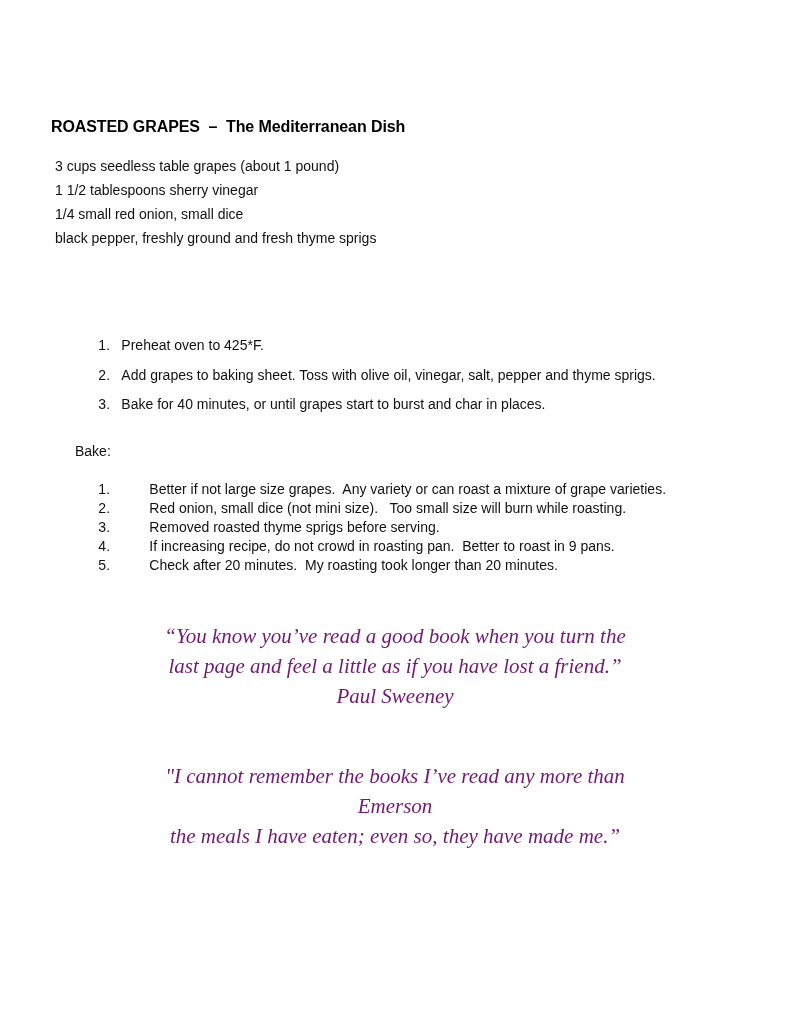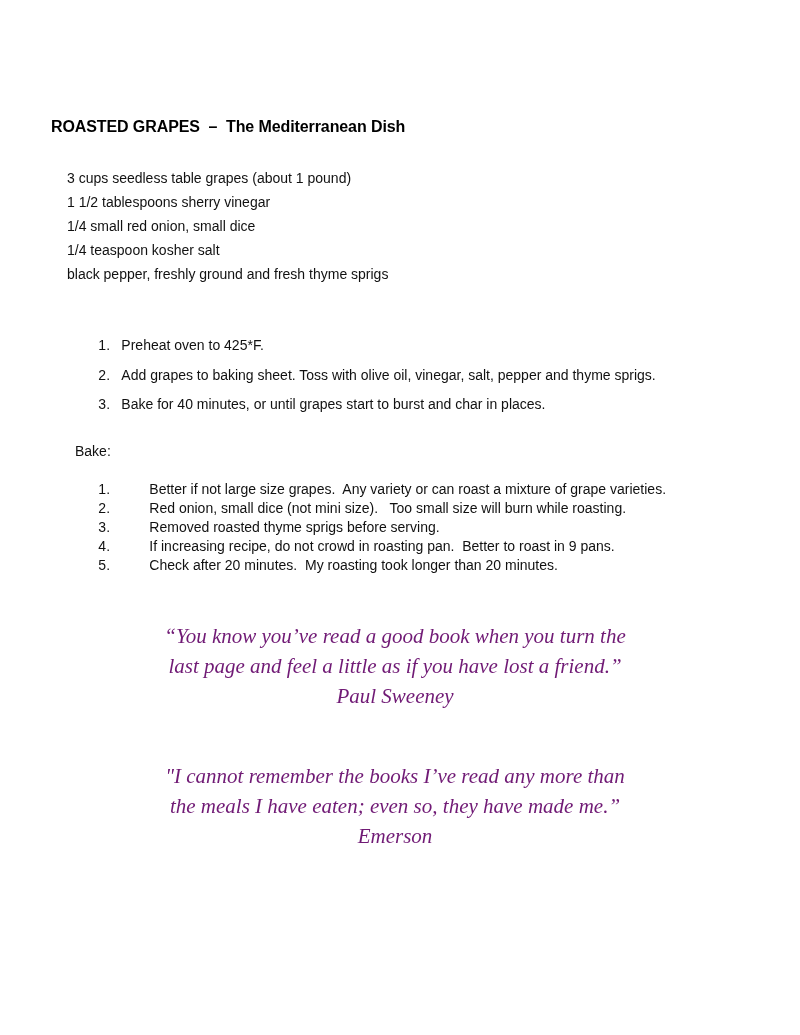--- a/index.html
+++ b/index.html
@@ -28,21 +28,21 @@
       font-size: 16px;
       font-weight: bold;
       letter-spacing: -0.1px;
       white-space: pre;
       color: #000;
     }
     .ingredients {
       position: absolute;
       left: 51px;
       top: 152px;
-      margin: 16px;
+      margin: 4px;
       padding: 0;
       list-style: none;
       font-size: 14px;
     }
     .ingredients li {
       height: 24px;
       line-height: 20px;
       white-space: pre;
     }
     .steps {
@@ -111,21 +111,20 @@
 <body>
 
 <div class="page">
 
   <div class="title">ROASTED GRAPES  –  The Mediterranean Dish</div>
 
   <ul class="ingredients">
     <li>3 cups seedless table grapes (about 1 pound)</li>
     <li>1 1/2 tablespoons sherry vinegar</li>
     <li>1/4 small red onion, small dice</li>
-    <li>1/4 teaspoon kosher salt</li>
     <li>black pepper, freshly ground and fresh thyme sprigs</li>
   </ul>
 
   <ol class="steps">
     <li>
       <span class="num">1.</span><span>Preheat oven to 425*F.</span>
     </li>
     <li>
       <span class="num">2.</span><span>Add grapes to baking sheet. Toss with olive oil, vinegar, salt, pepper and thyme sprigs.</span>
     </li>
@@ -155,17 +154,17 @@
   </ol>
 
   <div class="quote quote-1">
     <span class="line">“You know you’ve read a good book when you turn the</span>
     <span class="line">last page and feel a little as if you have lost a friend.”</span>
     <span class="line">Paul Sweeney</span>
   </div>
 
   <div class="quote quote-2">
     <span class="line">"I cannot remember the books I’ve read any more than</span>
+    <span class="line">Emerson</span>
     <span class="line">the meals I have eaten; even so, they have made me.”</span>
-    <span class="line">Emerson</span>
   </div>
 
 </div>
 
 </body></html>

